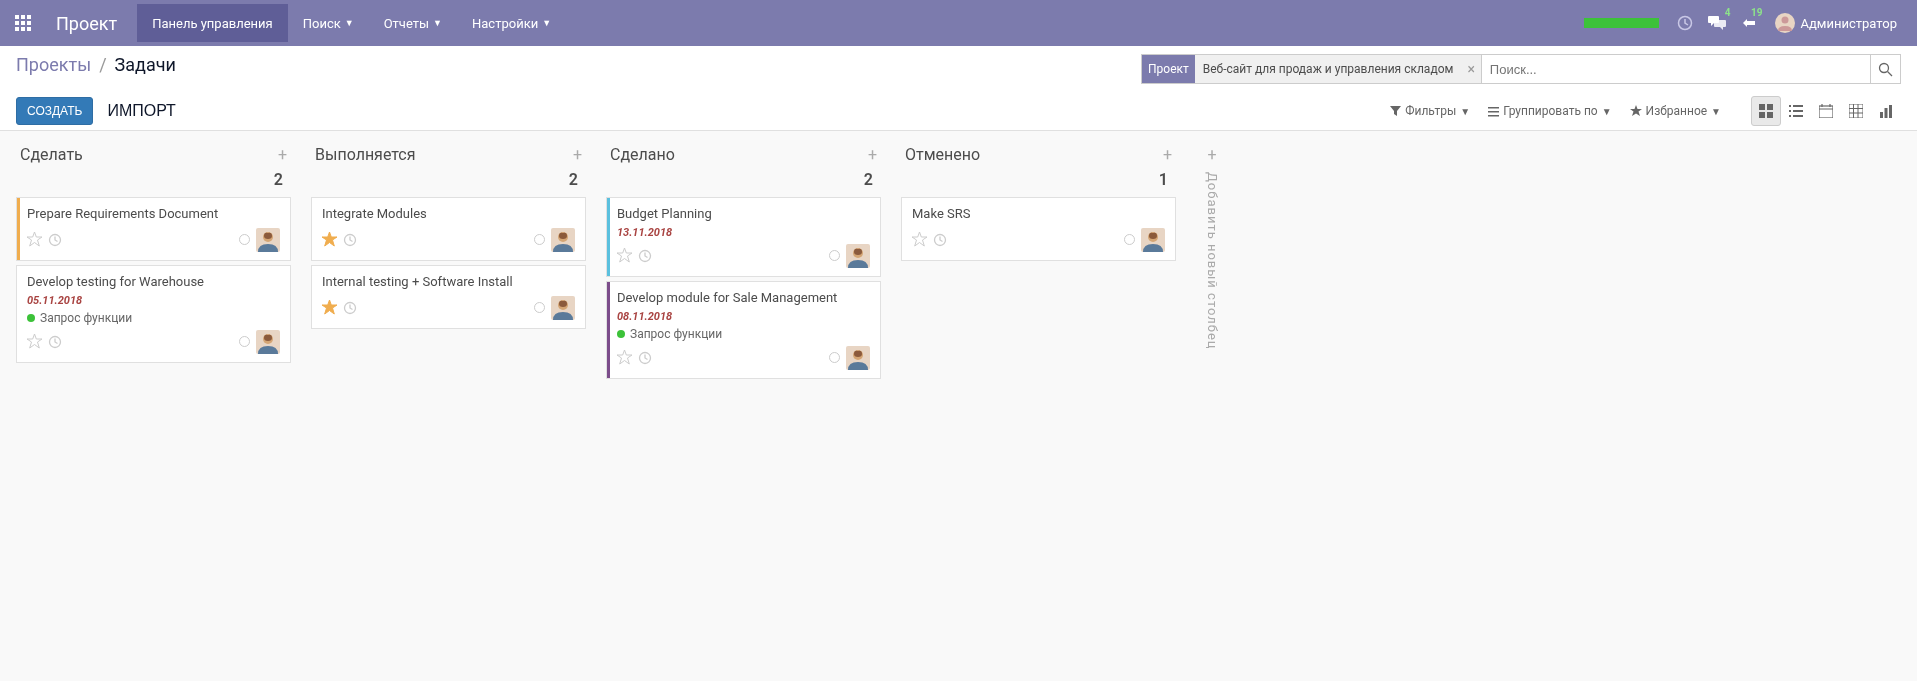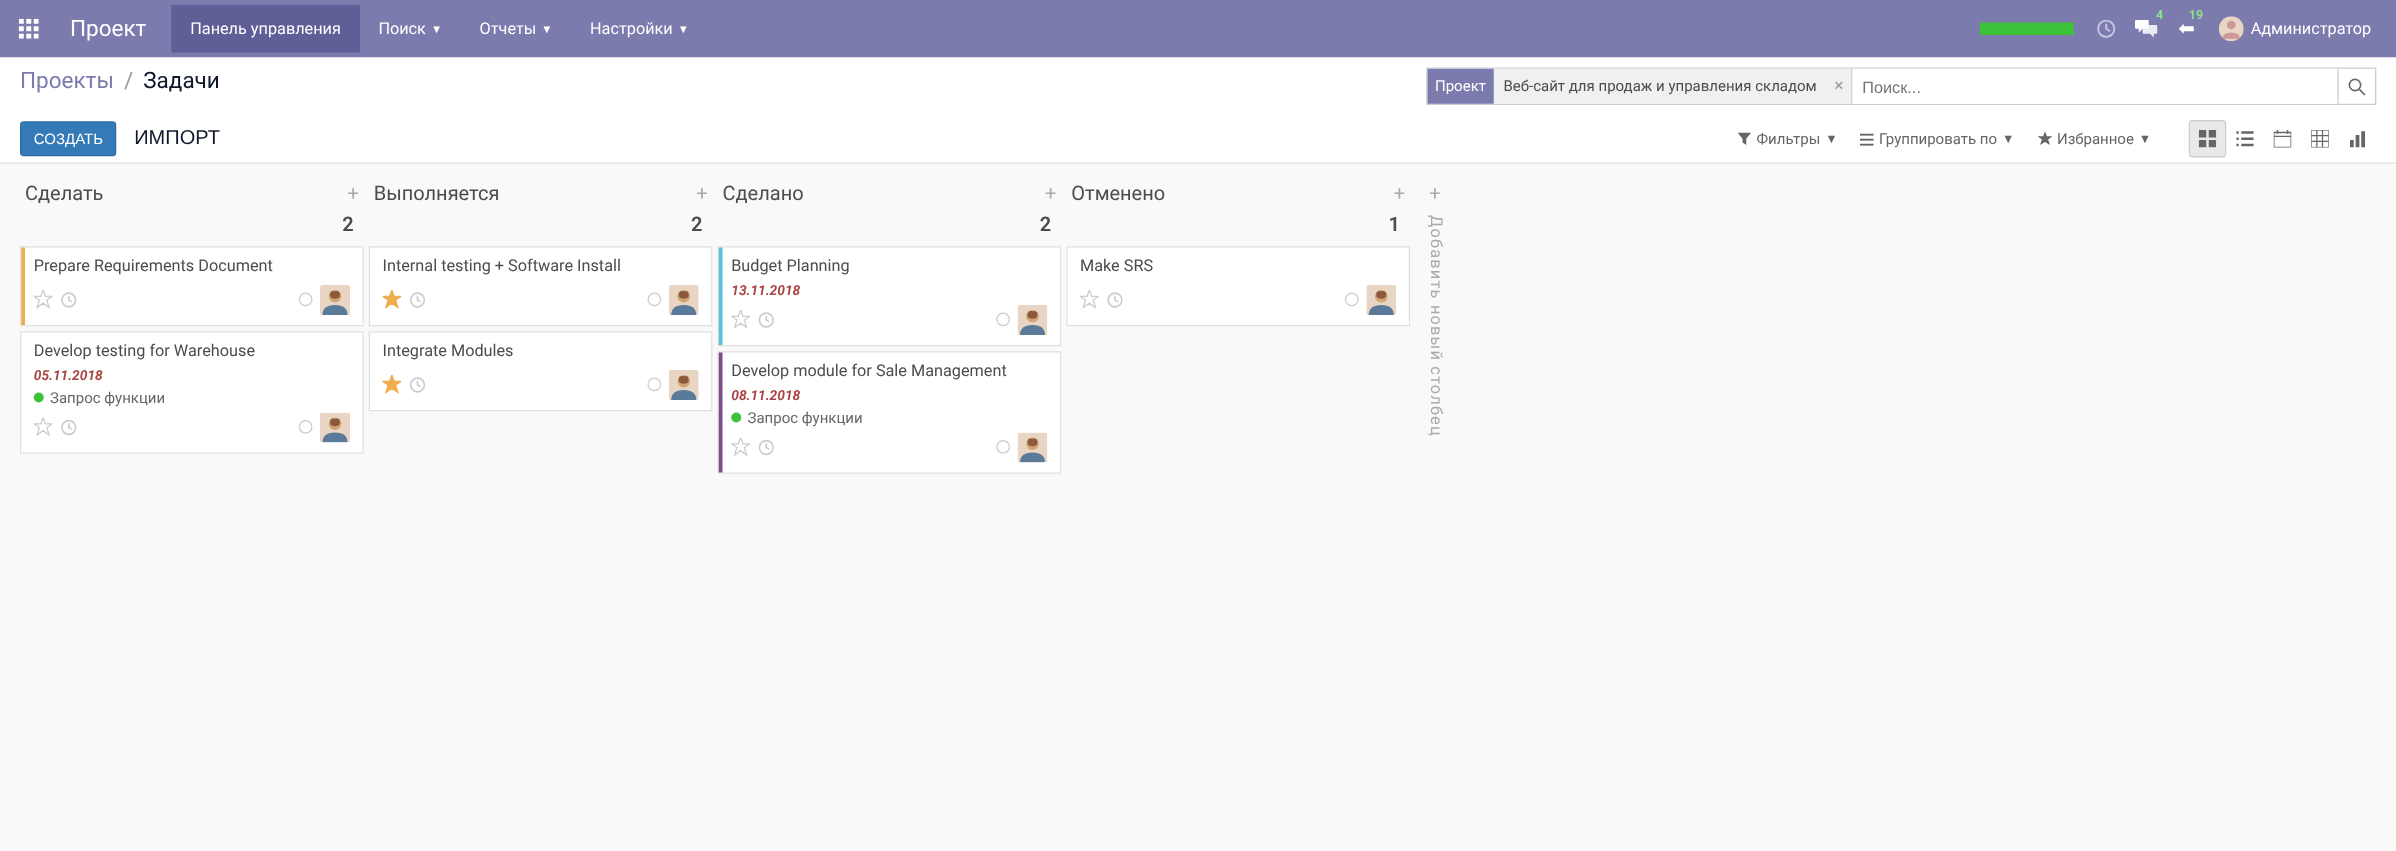--- a/index.html
+++ b/index.html
@@ -36,21 +36,21 @@
 .buttons-row{display:flex;align-items:center;justify-content:space-between;margin-top:6px;}
 .left-buttons{display:flex;gap:4px;}
 .btn-primary{background:#337ab7;color:#fff;border:1px solid #2e6da4;padding:5px 10px;font-size:12px;cursor:pointer;border-radius:3px;text-transform:uppercase;}
 .btn-link{background:none;border:none;color:#0f172a;font-size:16px;cursor:pointer;padding:5px 10px;text-transform:uppercase;}
 .filter-bar{display:flex;gap:18px;align-items:center;}
 .filter-item{display:flex;align-items:center;gap:4px;cursor:pointer;color:#666;font-size:12px;}
 .filter-item .caret{font-size:10px;}
 .view-switcher{display:flex;align-items:center;}
 .view-btn{width:30px;height:30px;display:flex;align-items:center;justify-content:center;cursor:pointer;color:#666;border:1px solid transparent;}
 .view-btn.active{background:#e9e9e9;border:1px solid #ccc;border-radius:3px;}
-.kanban-board{display:flex;padding:14px 16px;gap:0;align-items:flex-start;overflow-x:auto;}
+.kanban-board{display:flex;padding:14px 16px;gap:16px;align-items:flex-start;overflow-x:auto;}
 .kanban-col{width:275px;flex-shrink:0;margin-right:4px;}
 .col-header{display:flex;align-items:center;justify-content:space-between;padding:0 4px 4px;}
 .col-title{font-size:16px;color:#4c4c4c;font-weight:400;}
 .col-add{color:#aaa;cursor:pointer;font-size:16px;}
 .col-count{text-align:right;padding:2px 8px 8px;color:#4c4c4c;font-size:16px;font-weight:600;}
 .kanban-card{background:#fff;border:1px solid #e0e0e0;margin-bottom:4px;padding:8px 10px;position:relative;cursor:pointer;}
 .card-bar{position:absolute;left:0;top:0;bottom:0;width:3px;}
 .card-title{font-size:13px;color:#4c4c4c;margin-bottom:3px;line-height:1.3;}
 .card-date{font-size:11px;font-weight:bold;color:#a94442;font-style:italic;margin-bottom:4px;}
 .card-tag{display:flex;align-items:center;gap:5px;font-size:12px;color:#666;margin-bottom:3px;}
@@ -302,50 +302,50 @@
         </div>
       </div>
     </div>
     <div class="kanban-col">
       <div class="col-header">
         <span class="col-title">Выполняется</span>
         <span class="col-add">+</span>
       </div>
       <div class="col-count">2</div>
       <div class="kanban-card">
+        <div class="card-title">Integrate Modules</div>
+        <div class="card-footer">
+          <div class="card-icons">
+            <span class="star on">
+              <svg width="15" height="15" viewBox="0 0 15 15">
+                <path d="M7.5 0 L9.3 5 L15 5 L10.5 8 L12.3 14 L7.5 10.5 L2.7 14 L4.5 8 L0 5 L5.7 5 Z" fill="#f0ad4e" stroke="#f0ad4e" stroke-width="1"></path>
+              </svg>
+            </span>
+            <span class="clock">
+              <svg width="14" height="14" viewBox="0 0 14 14">
+                <circle cx="7" cy="7" r="5.5" fill="none" stroke="#ccc" stroke-width="1.3"></circle>
+                <path d="M7 3.5 L7 7 L9.5 8.5" fill="none" stroke="#ccc" stroke-width="1.3"></path>
+              </svg>
+            </span>
+          </div>
+          <div class="card-right">
+            <span class="status-dot"></span>
+            <span class="card-avatar">
+              <svg width="24" height="24" viewBox="0 0 24 24">
+                <rect width="24" height="24" fill="#e8d5c4"></rect>
+                <circle cx="12" cy="9" r="5" fill="#d4a574"></circle>
+                <path d="M12 5 Q8 4 8 8 Q8 11 12 11 Q16 11 16 8 Q16 4 12 5 Z" fill="#8b5a3c"></path>
+                <path d="M2 24 Q2 16 12 16 Q22 16 22 24 Z" fill="#5a7a9a"></path>
+              </svg>
+            </span>
+          </div>
+        </div>
+      </div>
+      <div class="kanban-card">
         <div class="card-title">Internal testing + Software Install</div>
-        <div class="card-footer">
-          <div class="card-icons">
-            <span class="star on">
-              <svg width="15" height="15" viewBox="0 0 15 15">
-                <path d="M7.5 0 L9.3 5 L15 5 L10.5 8 L12.3 14 L7.5 10.5 L2.7 14 L4.5 8 L0 5 L5.7 5 Z" fill="#f0ad4e" stroke="#f0ad4e" stroke-width="1"></path>
-              </svg>
-            </span>
-            <span class="clock">
-              <svg width="14" height="14" viewBox="0 0 14 14">
-                <circle cx="7" cy="7" r="5.5" fill="none" stroke="#ccc" stroke-width="1.3"></circle>
-                <path d="M7 3.5 L7 7 L9.5 8.5" fill="none" stroke="#ccc" stroke-width="1.3"></path>
-              </svg>
-            </span>
-          </div>
-          <div class="card-right">
-            <span class="status-dot"></span>
-            <span class="card-avatar">
-              <svg width="24" height="24" viewBox="0 0 24 24">
-                <rect width="24" height="24" fill="#e8d5c4"></rect>
-                <circle cx="12" cy="9" r="5" fill="#d4a574"></circle>
-                <path d="M12 5 Q8 4 8 8 Q8 11 12 11 Q16 11 16 8 Q16 4 12 5 Z" fill="#8b5a3c"></path>
-                <path d="M2 24 Q2 16 12 16 Q22 16 22 24 Z" fill="#5a7a9a"></path>
-              </svg>
-            </span>
-          </div>
-        </div>
-      </div>
-      <div class="kanban-card">
-        <div class="card-title">Integrate Modules</div>
         <div class="card-footer">
           <div class="card-icons">
             <span class="star on">
               <svg width="15" height="15" viewBox="0 0 15 15">
                 <path d="M7.5 0 L9.3 5 L15 5 L10.5 8 L12.3 14 L7.5 10.5 L2.7 14 L4.5 8 L0 5 L5.7 5 Z" fill="#f0ad4e" stroke="#f0ad4e" stroke-width="1"></path>
               </svg>
             </span>
             <span class="clock">
               <svg width="14" height="14" viewBox="0 0 14 14">
                 <circle cx="7" cy="7" r="5.5" fill="none" stroke="#ccc" stroke-width="1.3"></circle>

